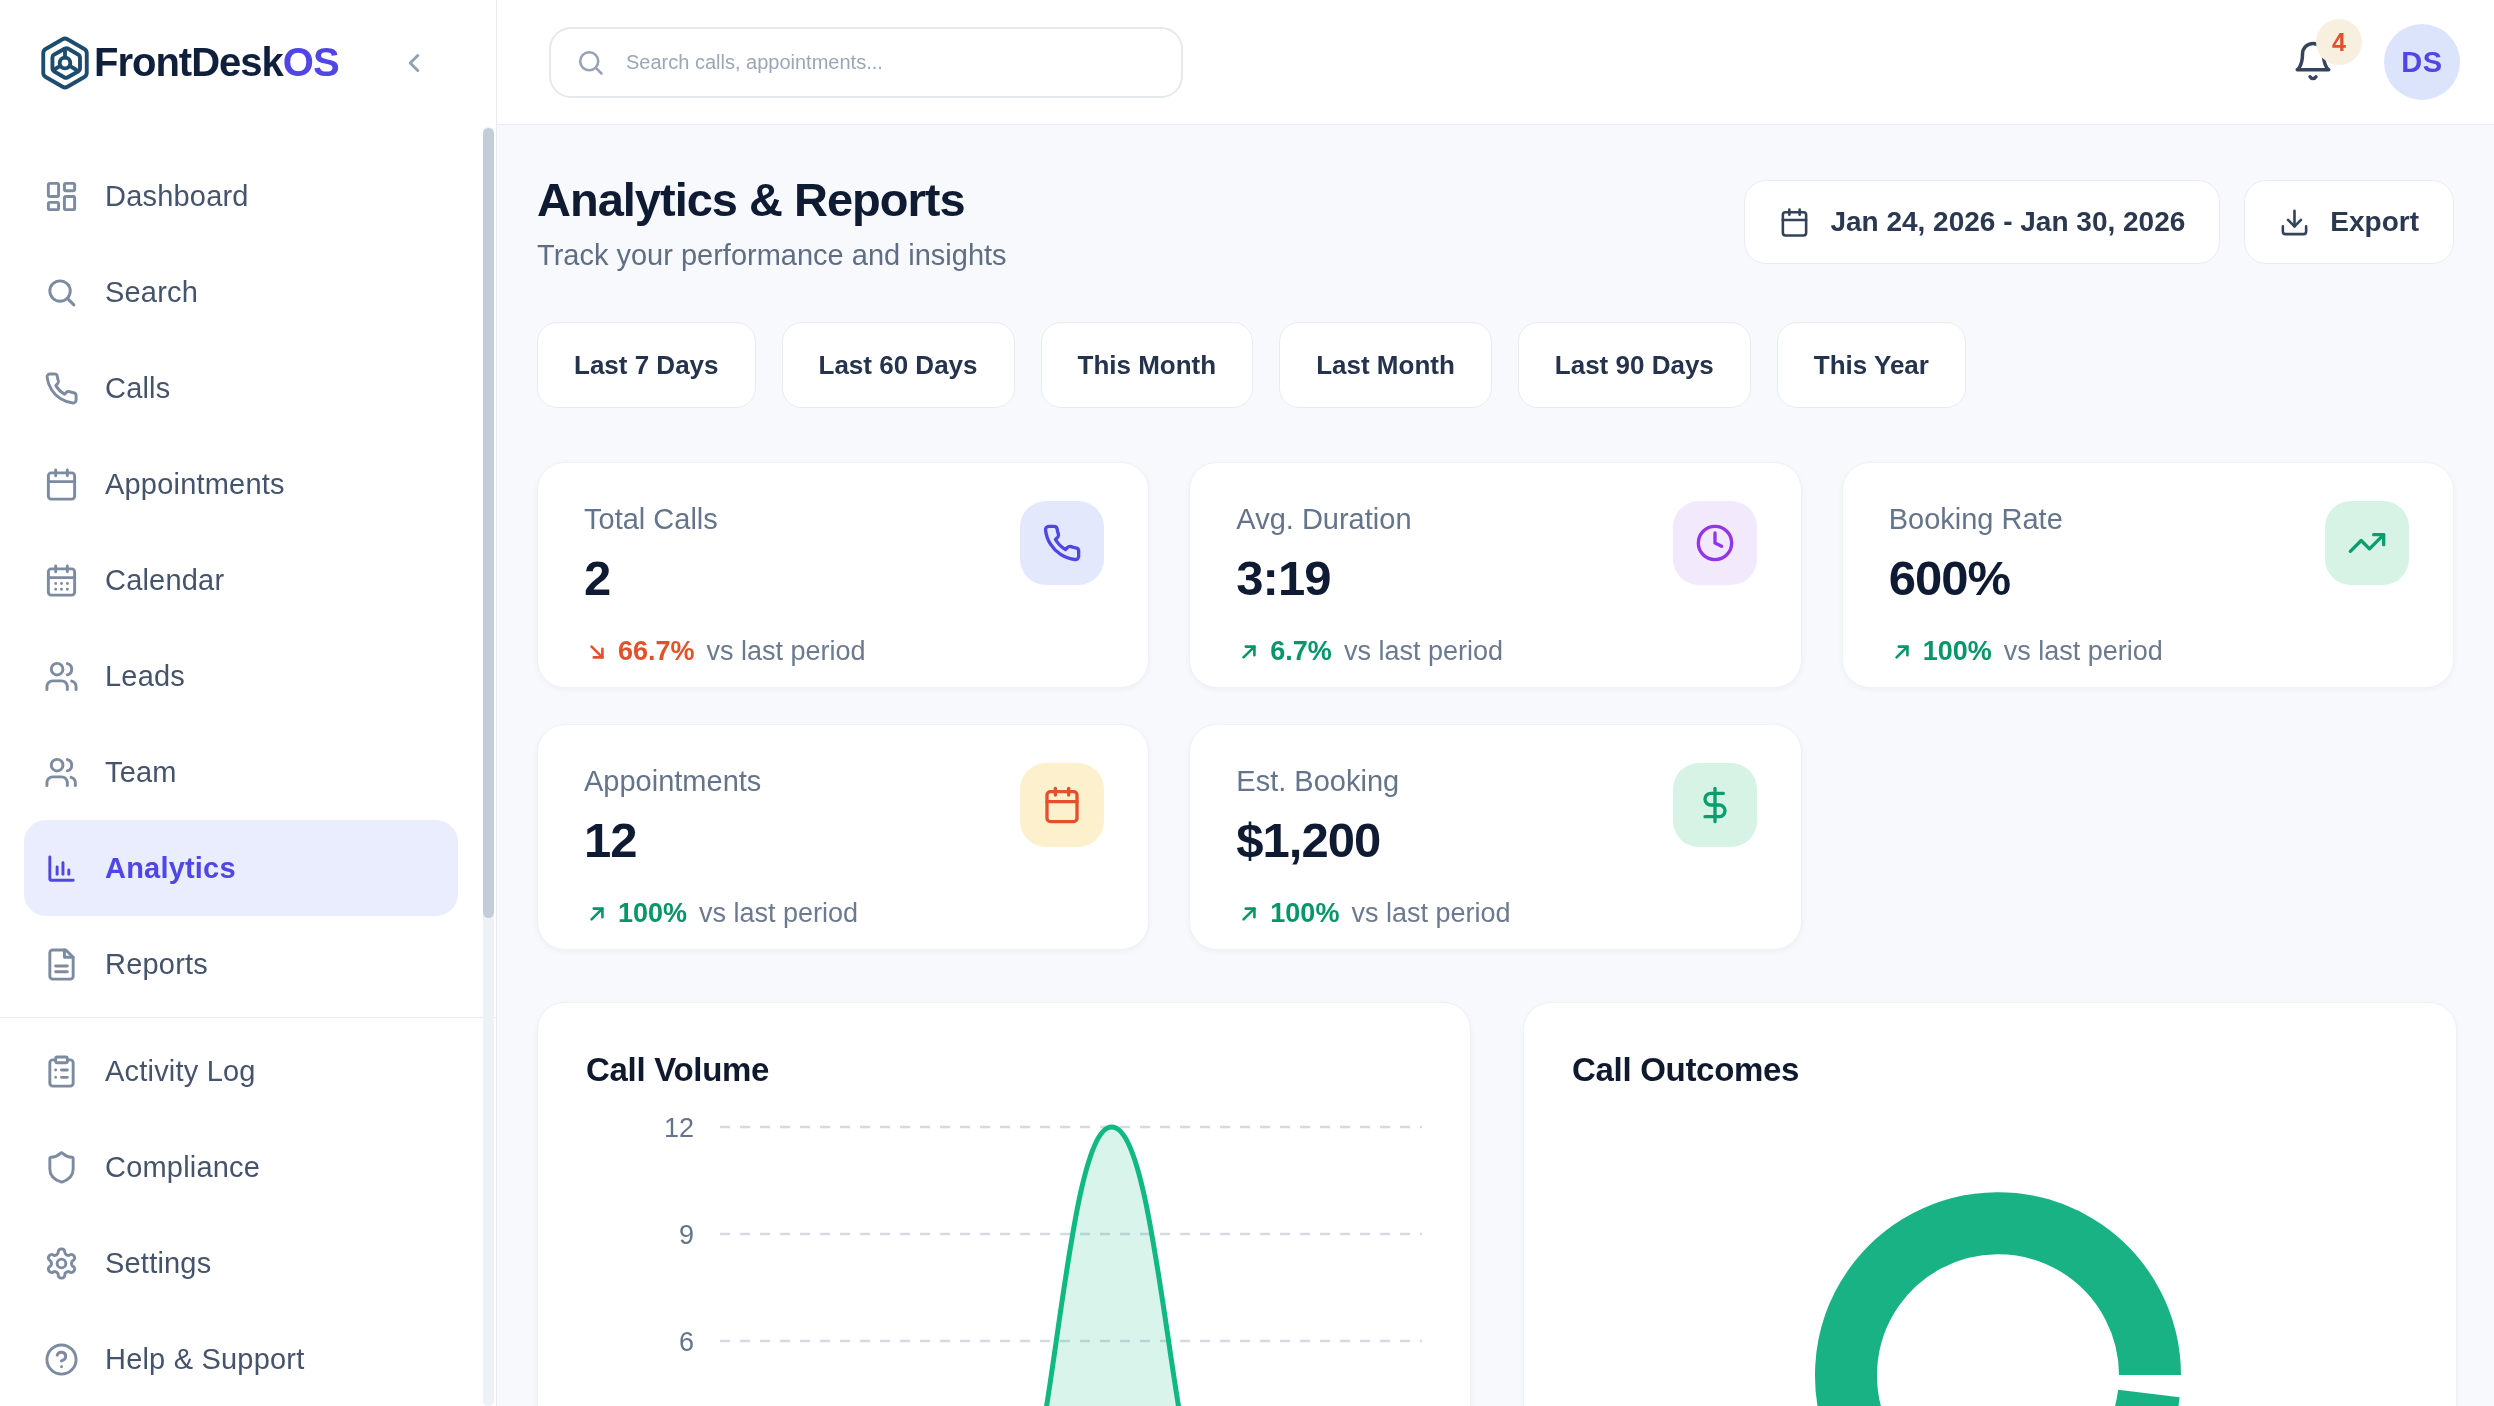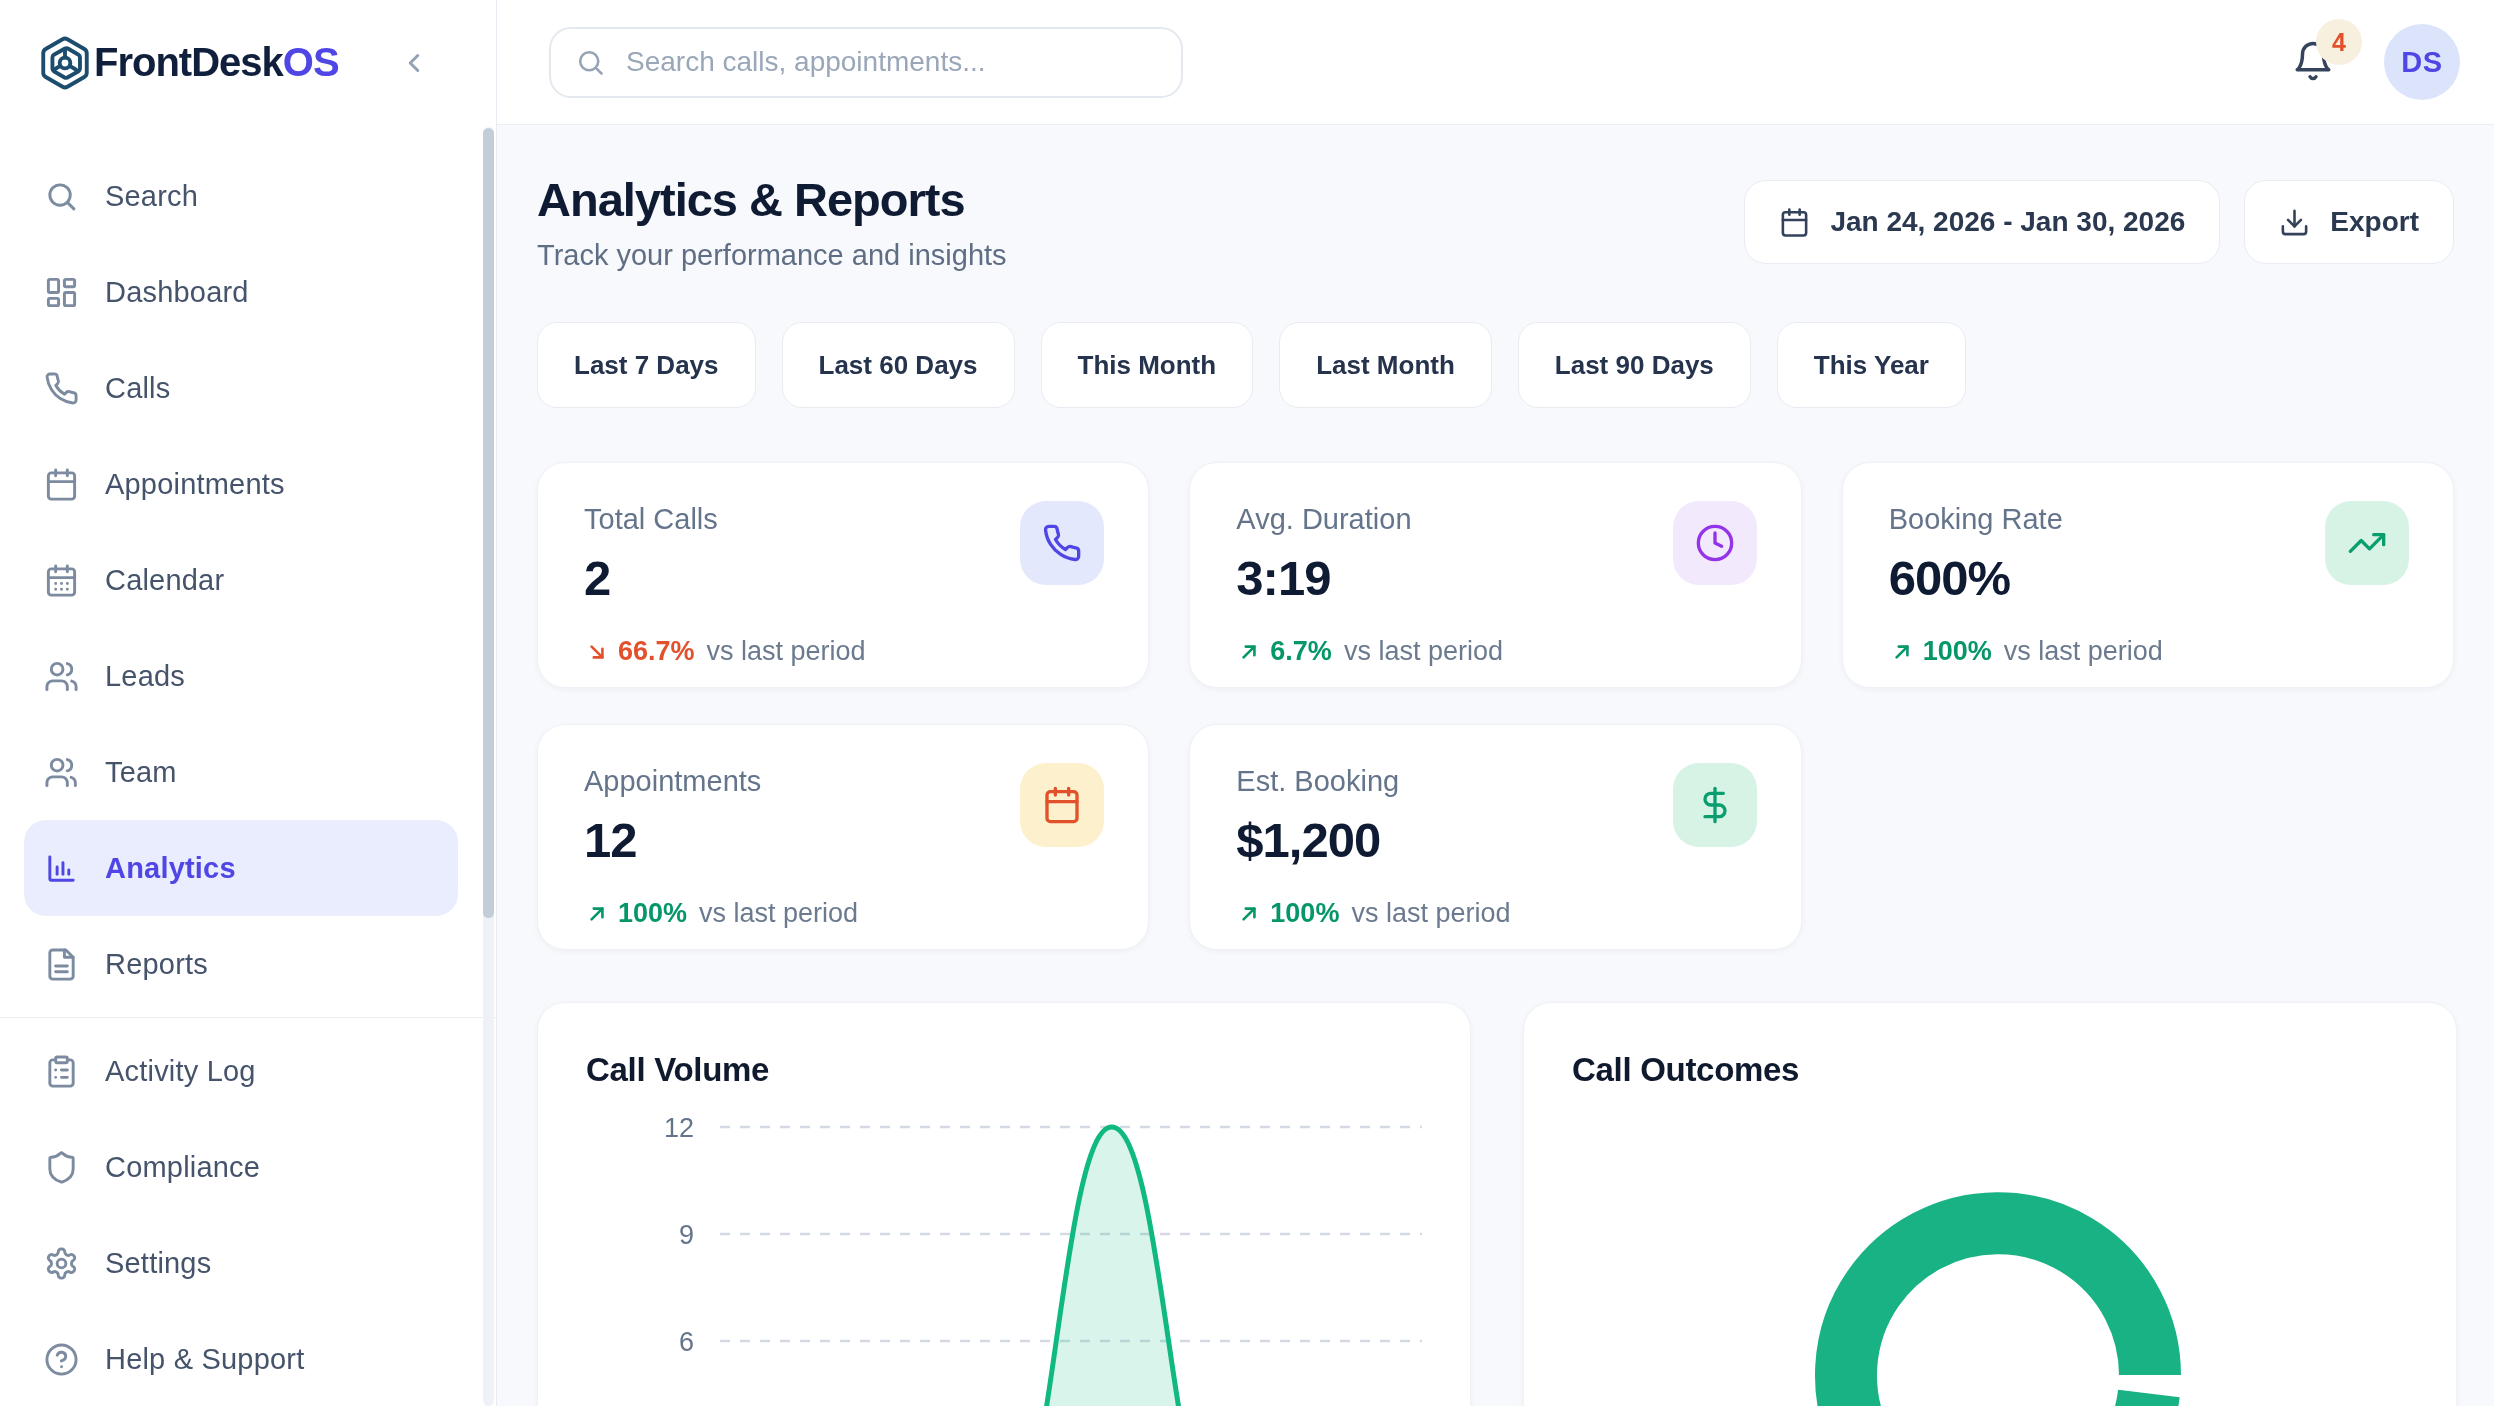--- a/index.html
+++ b/index.html
@@ -22,21 +22,21 @@
   .nav-item.active .nico{color:#4f46e5;}
   .nav-item.active .nlabel{font-weight:700;}
   .nav-divider{border:none;border-top:1px solid #e9eef3;margin:5px -38px 5px -24px;}
   .sb-track{position:absolute;right:2px;top:127px;bottom:0;width:11px;background:#eef2f6;border-radius:6px;}
   .sb-thumb{position:absolute;right:2px;top:128px;width:11px;height:790px;background:#c3cdd8;border-radius:6px;}
 
   
   .topbar{position:absolute;left:497px;top:0;width:1997px;height:125px;background:#ffffff;border-bottom:1px solid #e9eef4;display:flex;align-items:center;padding:0 34px 0 52px;box-sizing:border-box;}
   .search-box{width:634px;height:71px;border:2px solid #e4e9f0;border-radius:22px;display:flex;align-items:center;padding:0 24px;box-sizing:border-box;background:#fff;}
   .search-box svg{width:31px;height:31px;color:#96a3b5;flex:0 0 auto;}
-  .search-box input{flex:1;border:none;outline:none;background:transparent;margin-left:18px;font-size:28px;color:#33415a;font-family:inherit;}
+  .search-box input{flex:1;border:none;outline:none;background:transparent;margin-left:18px;font-size:20px;color:#33415a;font-family:inherit;}
   .search-box input::placeholder{color:#9aa7b8;}
   .top-spacer{flex:1;}
   .bell-wrap{position:relative;width:46px;height:50px;margin-right:48px;background:none;border:none;cursor:pointer;padding:0;}
   .bell-wrap svg{width:42px;height:42px;color:#35445c;}
   .badge{position:absolute;top:-18px;right:-26px;width:46px;height:46px;border-radius:50%;background:#f8f0df;color:#e2512b;font-size:25px;font-weight:700;display:flex;align-items:center;justify-content:center;}
   .avatar{width:76px;height:76px;border-radius:50%;background:#dbe4fb;color:#4f46e5;font-size:29px;font-weight:700;display:flex;align-items:center;justify-content:center;cursor:pointer;letter-spacing:.5px;}
 
   
   .main{position:absolute;left:497px;top:126px;width:1997px;height:916px;padding:0 40px;box-sizing:border-box;}
   .page-head{margin-top:46px;display:flex;align-items:center;justify-content:space-between;}
@@ -83,33 +83,33 @@
       <button class="collapse-btn">
         <svg viewBox="0 0 24 24" fill="none" stroke="currentColor" stroke-width="2.4" stroke-linecap="round" stroke-linejoin="round">
             <path d="m15 18-6-6 6-6"></path>
           </svg>
       </button>
     </div>
 
     <nav class="nav">
       <div class="nav-item">
         <svg class="nico" viewBox="0 0 24 24" fill="none" stroke="currentColor" stroke-width="2" stroke-linecap="round" stroke-linejoin="round">
-            <circle cx="11" cy="11" r="7"></circle>
-            <path d="m20.5 20.5-3.8-3.8"></path>
-          </svg>
-        <span class="nlabel">Search</span>
-      </div>
-      <div class="nav-item">
-        <svg class="nico" viewBox="0 0 24 24" fill="none" stroke="currentColor" stroke-width="2" stroke-linecap="round" stroke-linejoin="round">
             <rect x="3" y="3" width="7" height="9" rx="1"></rect>
             <rect x="14" y="3" width="7" height="5" rx="1"></rect>
             <rect x="14" y="12" width="7" height="9" rx="1"></rect>
             <rect x="3" y="16" width="7" height="5" rx="1"></rect>
           </svg>
         <span class="nlabel">Dashboard</span>
+      </div>
+      <div class="nav-item">
+        <svg class="nico" viewBox="0 0 24 24" fill="none" stroke="currentColor" stroke-width="2" stroke-linecap="round" stroke-linejoin="round">
+            <circle cx="11" cy="11" r="7"></circle>
+            <path d="m20.5 20.5-3.8-3.8"></path>
+          </svg>
+        <span class="nlabel">Search</span>
       </div>
       <div class="nav-item">
         <svg class="nico" viewBox="0 0 24 24" fill="none" stroke="currentColor" stroke-width="2" stroke-linecap="round" stroke-linejoin="round">
             <path d="M22 16.92v3a2 2 0 0 1-2.18 2 19.79 19.79 0 0 1-8.63-3.07 19.5 19.5 0 0 1-6-6A19.79 19.79 0 0 1 2.12 4.18 2 2 0 0 1 4.11 2h3a2 2 0 0 1 2 1.72c.12.96.36 1.9.7 2.81a2 2 0 0 1-.45 2.11L8.09 9.91a16 16 0 0 0 6 6l1.27-1.27a2 2 0 0 1 2.11-.45c.91.34 1.85.58 2.81.7A2 2 0 0 1 22 16.92z"></path>
           </svg>
         <span class="nlabel">Calls</span>
       </div>
       <div class="nav-item">
         <svg class="nico" viewBox="0 0 24 24" fill="none" stroke="currentColor" stroke-width="2" stroke-linecap="round" stroke-linejoin="round">
             <path d="M8 2v4M16 2v4"></path>

